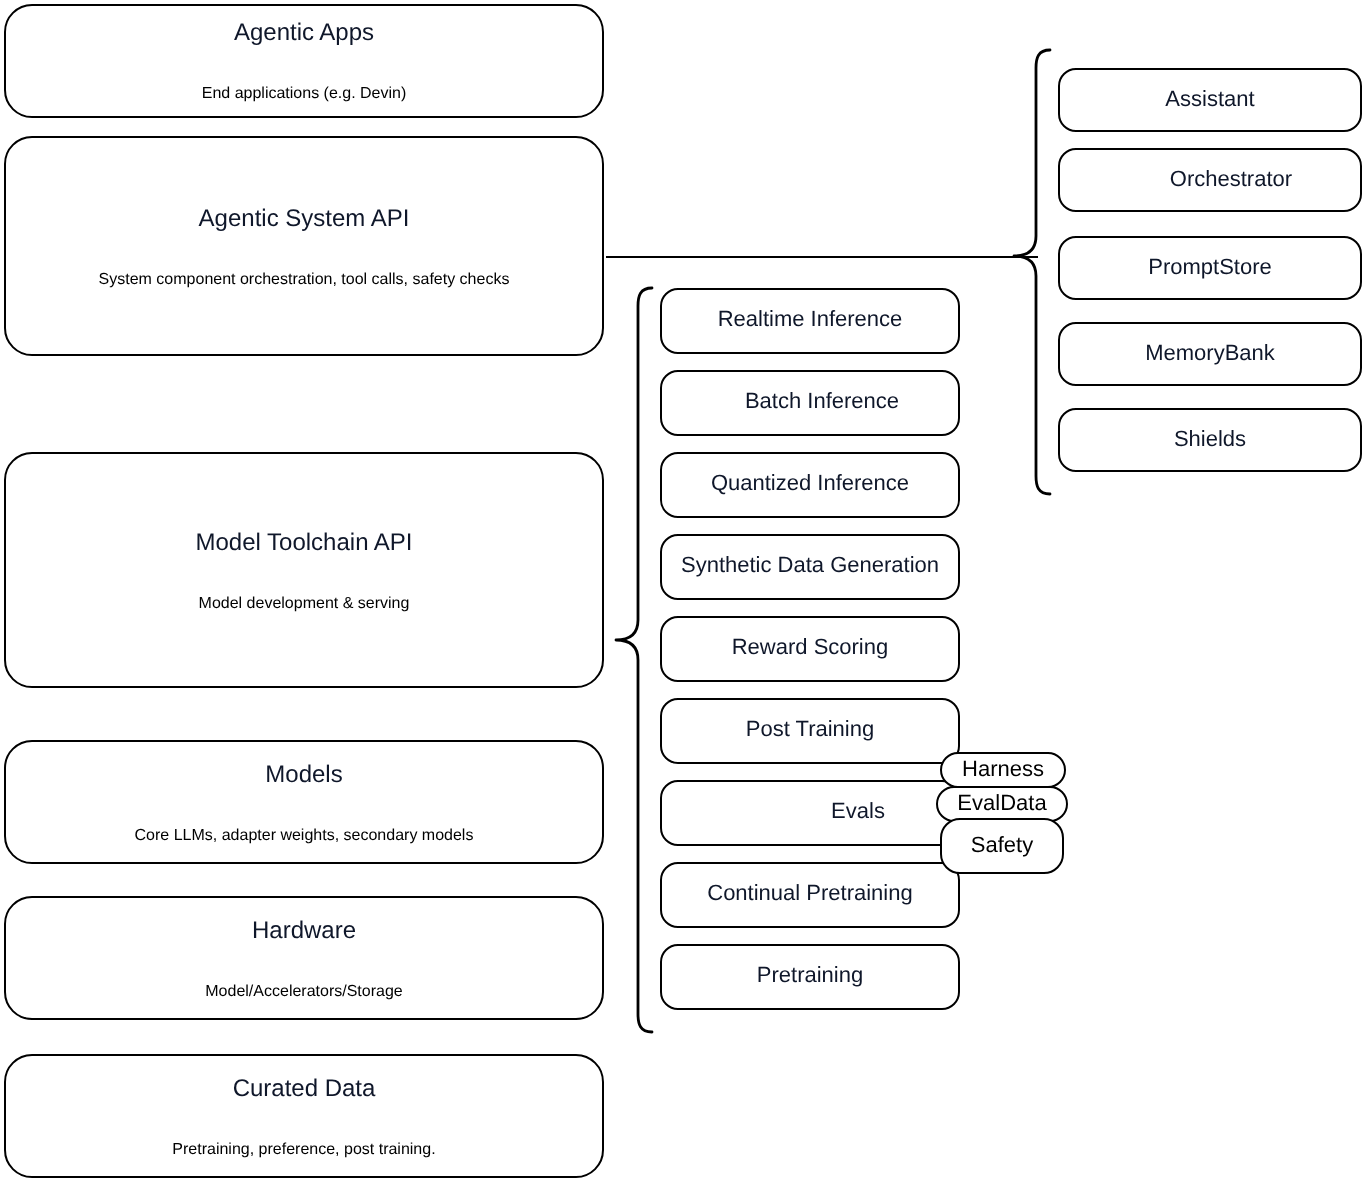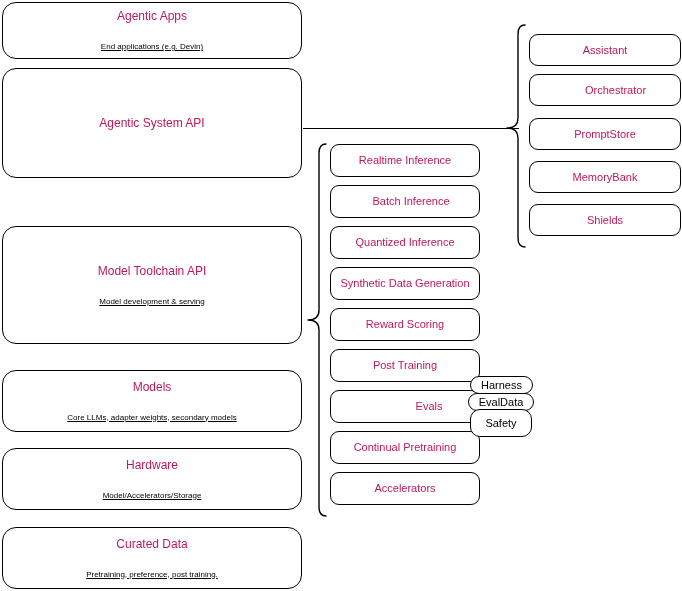--- a/index.html
+++ b/index.html
@@ -28,30 +28,29 @@
     border-radius: 12px;
     display: flex;
     flex-direction: column;
     align-items: center;
     justify-content: center;
     text-align: center;
   }
   .box .title {
     font-size: 12px;
     line-height: 15px;
-    color: #be185d;
+    color: #0f172a;
     white-space: nowrap;
   }
   .box .subtitle {
     font-size: 8px;
     line-height: 11px;
     color: #000000;
     margin-top: 17px;
     white-space: nowrap;
-    text-decoration: underline;
   }
 
   
   .layer-box {
     left: 2px;
     width: 300px;
     border-radius: 14px;
   }
 
   
@@ -106,20 +105,21 @@
 
 <div id="canvas">
 
   <div class="box layer-box" style="top:2px;height:57px;">
     <div class="title">Agentic Apps</div>
     <div class="subtitle">End applications (e.g. Devin)</div>
   </div>
 
   <div class="box layer-box" style="top:68px;height:110px;">
     <div class="title">Agentic System API</div>
+    <div class="subtitle">System component orchestration, tool calls, safety checks</div>
   </div>
 
   <div class="box layer-box" style="top:226px;height:118px;">
     <div class="title">Model Toolchain API</div>
     <div class="subtitle">Model development &amp; serving</div>
   </div>
 
   <div class="box layer-box" style="top:370px;height:62px;">
     <div class="title">Models</div>
     <div class="subtitle">Core LLMs, adapter weights, secondary models</div>
@@ -167,21 +167,21 @@
   <div class="box mid-box" style="top:349px;">
     <div class="title">Post Training</div>
   </div>
   <div class="box mid-box" style="top:390px;padding-left:48px;">
     <div class="title">Evals</div>
   </div>
   <div class="box mid-box" style="top:431px;">
     <div class="title">Continual Pretraining</div>
   </div>
   <div class="box mid-box" style="top:472px;">
-    <div class="title">Accelerators</div>
+    <div class="title">Pretraining</div>
   </div>
 
   <div class="pill" style="left:470px;top:376px;width:63px;height:18px;">
     <span>Harness</span>
   </div>
   <div class="pill" style="left:468px;top:393px;width:66px;height:18px;">
     <span>EvalData</span>
   </div>
   <div class="pill" style="left:470px;top:409px;width:62px;height:28px;">
     <span>Safety</span>

